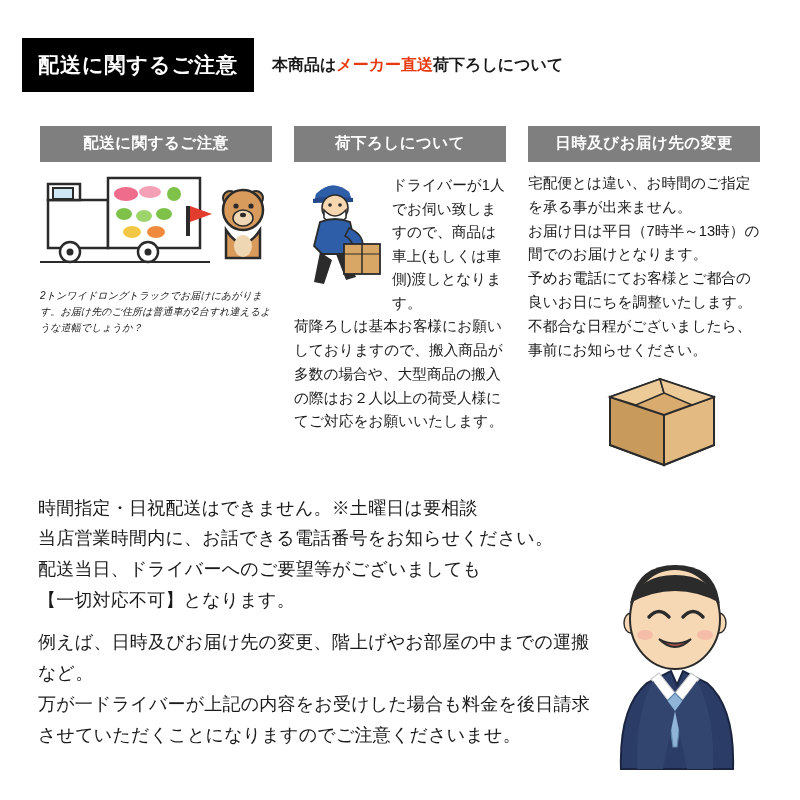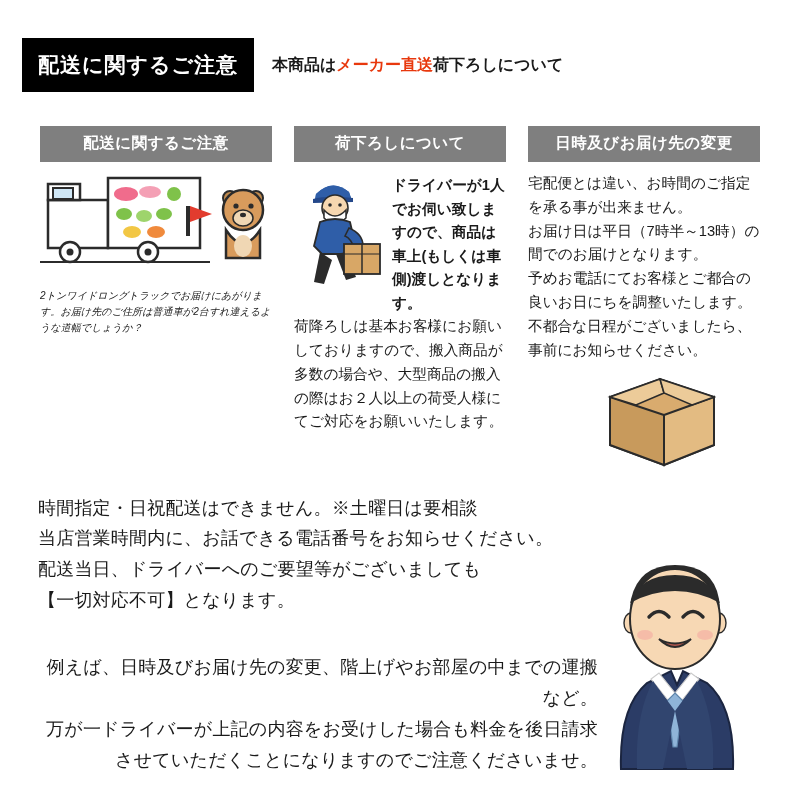--- a/index.html
+++ b/index.html
@@ -68,40 +68,40 @@
   .col-text {
     font-size: 10px;
     line-height: 1.62;
     letter-spacing: 0.1px;
     font-style: italic;
   }
 
   
   .illu1 { height: 110px; position: relative; margin: 6px 0 6px 0; }
   
-  .c2-top { display: flex; gap: 6px; align-items: flex-start; font-weight: bold; }
+  .c2-top { display: flex; gap: 6px; align-items: flex-start; }
   .c2-illu { width: 92px; height: 118px; position: relative; flex: none; }
   .c2-text { font-size: 14.7px; line-height: 1.6; padding-top: 2px; }
   .c2-body { margin-top: 0; font-size: 14.7px; line-height: 1.62; }
 
   
   .c3-text { font-size: 14.7px; line-height: 1.62; }
   .c3-illu { height: 100px; position: relative; margin-top: 4px; }
 
   
   .bottom {
     margin: 26px 40px 0 38px;
     position: relative;
   }
   .para {
     font-size: 18px;
     line-height: 1.72;
     letter-spacing: 0.2px;
   }
-  .para + .para { margin-top: 36px; text-align: right; }
+  .para + .para { margin-top: 11px; }
   .bottom-illu {
     position: absolute;
     right: -6px;
     top: 48px;
     width: 175px;
     height: 230px;
   }
 
   
   svg { display: block; overflow: visible; }

